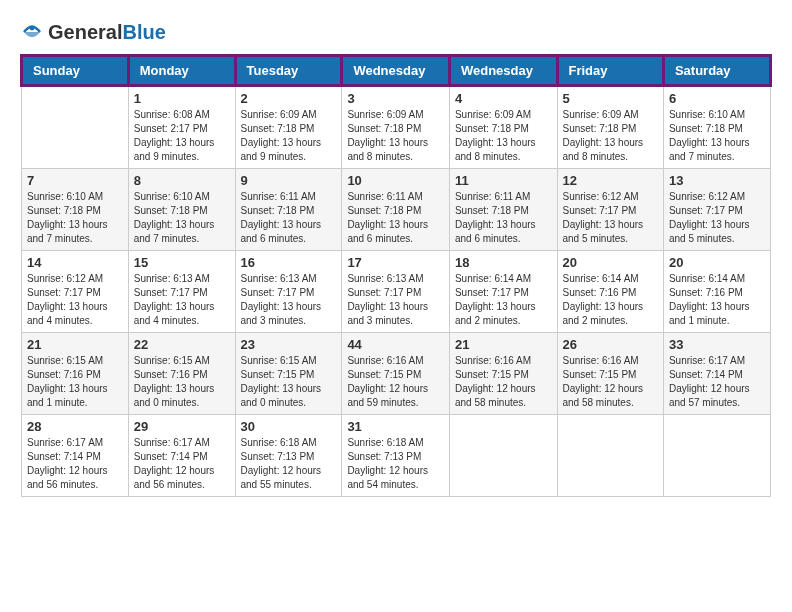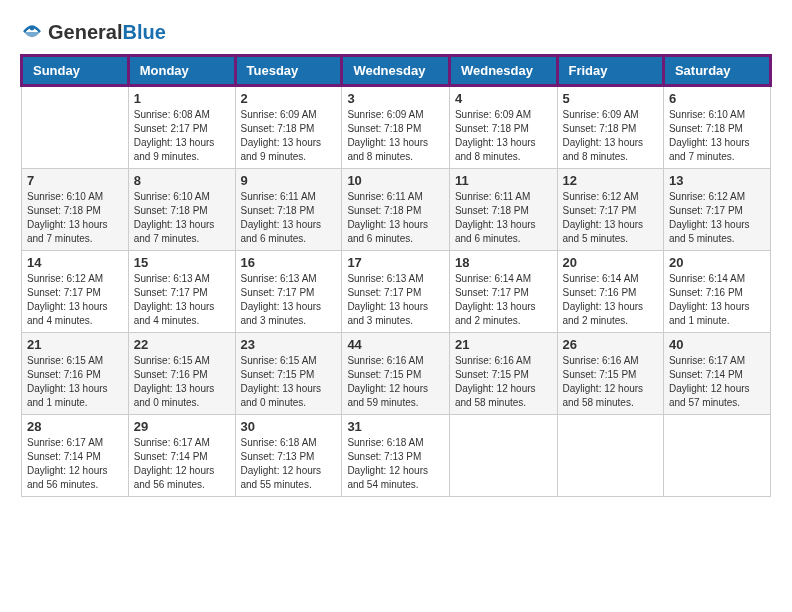--- a/index.html
+++ b/index.html
@@ -296,21 +296,21 @@
 and 58 minutes.</div>
         </td>
         <td>
           <span class="day-number">26</span>
           <div class="day-info" style="white-space: pre-line;">Sunrise: 6:16 AM
 Sunset: 7:15 PM
 Daylight: 12 hours
 and 58 minutes.</div>
         </td>
         <td>
-          <span class="day-number">40</span>
+          <span class="day-number">33</span>
           <div class="day-info" style="white-space: pre-line;">Sunrise: 6:17 AM
 Sunset: 7:14 PM
 Daylight: 12 hours
 and 57 minutes.</div>
         </td>
       </tr>
       <tr>
         <td>
           <span class="day-number">28</span>
           <div class="day-info" style="white-space: pre-line;">Sunrise: 6:17 AM

